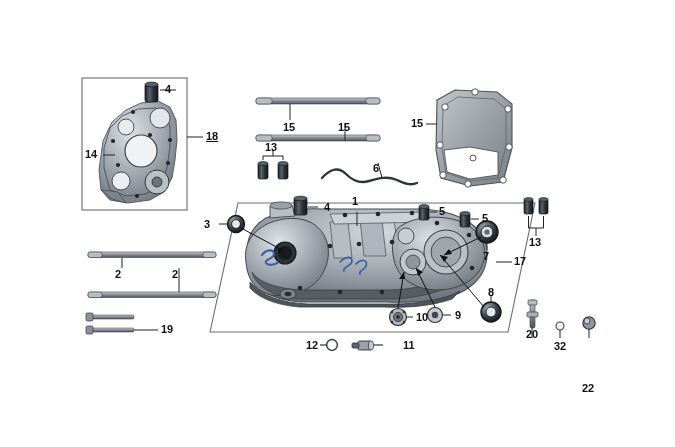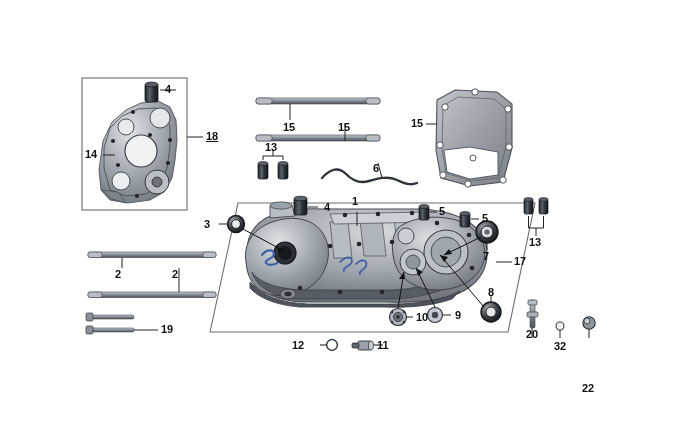--- a/index.html
+++ b/index.html
@@ -357,22 +357,22 @@
   <div class="lbl" style="left:204px;top:219px;">3</div>
   <div class="lbl" style="left:165px;top:84px;">4</div>
   <div class="lbl" style="left:324px;top:202px;">4</div>
   <div class="lbl" style="left:439px;top:206px;">5</div>
   <div class="lbl" style="left:482px;top:213px;">5</div>
   <div class="lbl" style="left:373px;top:163px;">6</div>
   <div class="lbl" style="left:483px;top:251px;">7</div>
   <div class="lbl" style="left:488px;top:287px;">8</div>
   <div class="lbl" style="left:455px;top:310px;">9</div>
   <div class="lbl" style="left:416px;top:312px;">10</div>
-  <div class="lbl" style="left:377px;top:340px;">11</div>
-  <div class="lbl" style="left:292px;top:340px;">12</div>
+  <div class="lbl" style="left:403px;top:340px;">11</div>
+  <div class="lbl" style="left:306px;top:340px;">12</div>
   <div class="lbl" style="left:265px;top:142px;">13</div>
   <div class="lbl" style="left:529px;top:237px;">13</div>
   <div class="lbl" style="left:85px;top:149px;">14</div>
   <div class="lbl" style="left:283px;top:122px;">15</div>
   <div class="lbl" style="left:338px;top:122px;">15</div>
   <div class="lbl" style="left:411px;top:118px;">15</div>
   <div class="lbl" style="left:514px;top:256px;">17</div>
   <div class="lbl" style="left:206px;top:131px;text-decoration:underline;">18</div>
   <div class="lbl" style="left:161px;top:324px;">19</div>
   <div class="lbl" style="left:526px;top:329px;">20</div>

